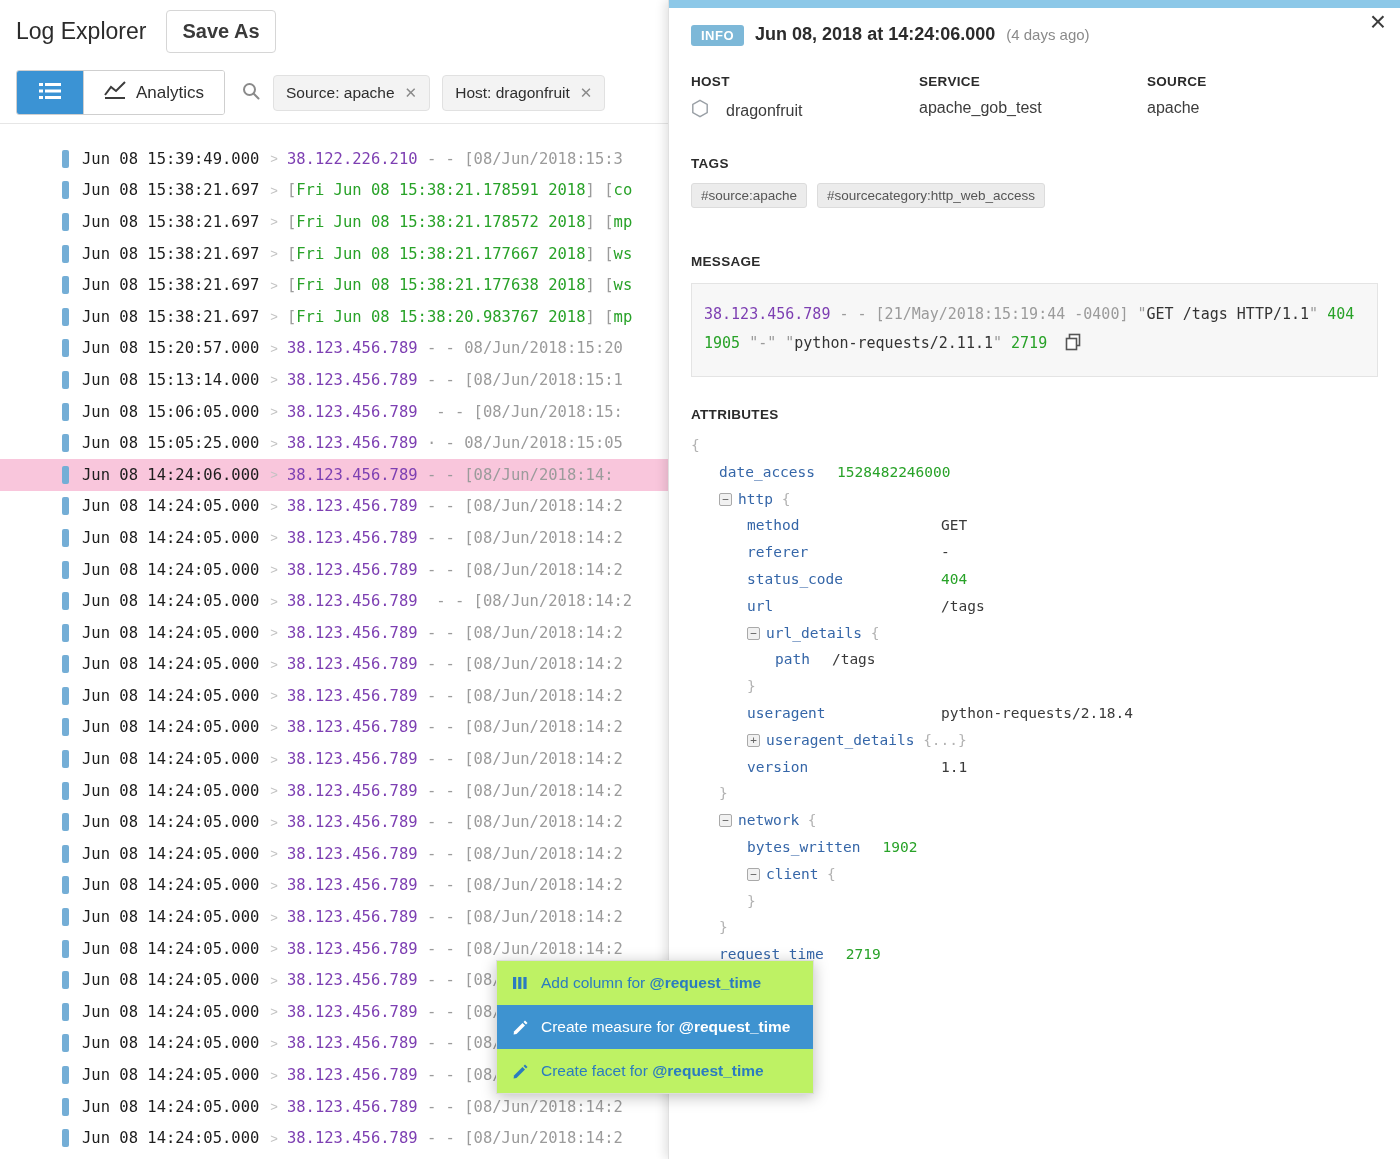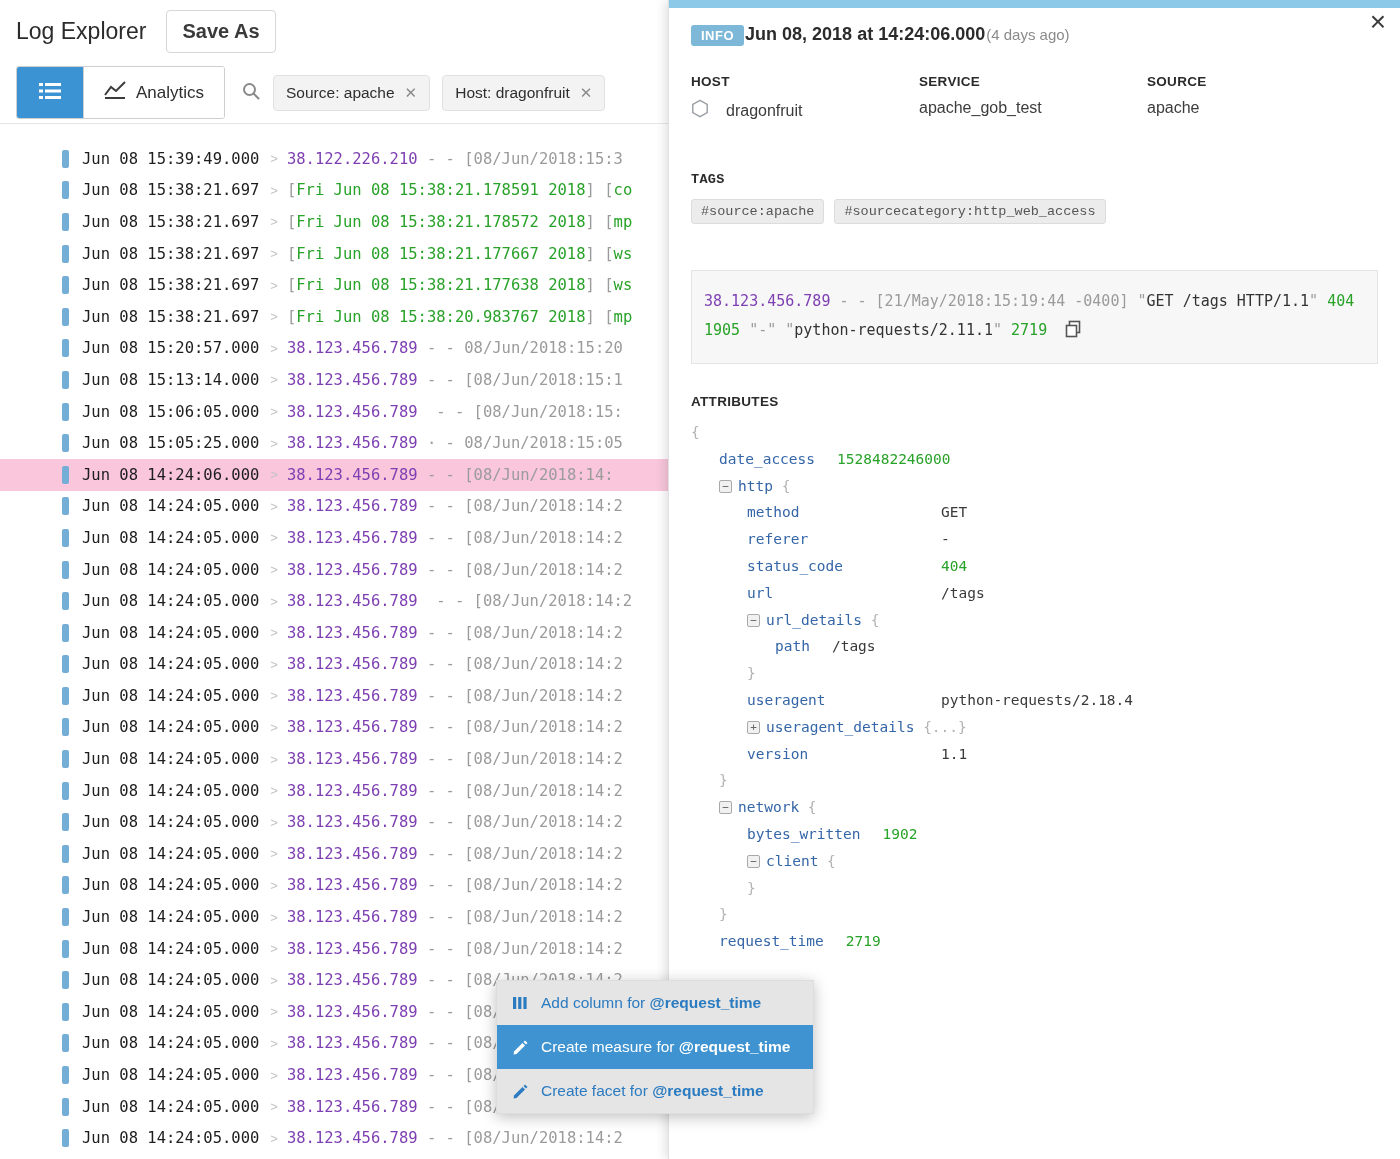--- a/index.html
+++ b/index.html
@@ -8,21 +8,21 @@
 
   
   .app { position:absolute; inset:0; }
   .page-header { height:62px; display:flex; align-items:center; padding-left:16px; gap:20px; }
   .page-header h1 { font-size:23px; font-weight:400; color:#2b2b2b; }
   .save-as { padding:9px 15px; border:1px solid #d6d6d6; border-radius:4px; background:#fff;
     font-weight:bold; font-size:20px; color:#3a3a3a; cursor:pointer; }
 
   .toolbar { height:62px; display:flex; align-items:center; padding-left:16px;
     border-bottom:1px solid #e6e6e6; }
-  .view-toggle { display:flex; border:1px solid #cfcfcf; border-radius:3px; overflow:hidden; height:53px; flex:none; }
+  .view-toggle { display:flex; border:1px solid #cfcfcf; border-radius:3px; overflow:hidden; height:45px; flex:none; }
   .btn-list { width:66px; background:var(--accent); border:none; display:flex; align-items:center; justify-content:center; cursor:pointer; }
   .btn-analytics { display:flex; gap:10px; align-items:center; padding:0 20px; background:#fff;
     border:none; border-left:1px solid #cfcfcf; font-size:17px; color:#2e2e2e; cursor:pointer; }
   .search-area { display:flex; align-items:center; margin-left:16px; gap:12px; flex:1; overflow:hidden; }
   .pills { display:flex; gap:12px; }
   .pill { display:flex; align-items:center; gap:10px; background:#f3f3f3; border:1px solid #e1e1e1;
     border-radius:4px; padding:8px 12px; font-size:15.5px; color:#2e2e2e; white-space:nowrap; cursor:pointer; }
   .pill .x { color:#8a8a8a; font-size:15px; cursor:pointer; }
 
   .log-list { position:absolute; top:143px; left:0; right:0; bottom:0; overflow:hidden; }
@@ -35,31 +35,31 @@
   .c-purple { color:var(--purple); } .c-gray { color:#9b9b9b; }
   .c-green  { color:var(--green);  } .c-dark { color:#333; }
 
   
   .panel { position:absolute; top:0; left:668px; width:732px; height:1159px; background:#fff;
     border-left:1px solid #e0e0e0; box-shadow:-3px 0 10px rgba(0,0,0,.12); z-index:5; }
   .panel-strip { height:8px; background:var(--strip); }
   .close { position:absolute; top:8px; right:14px; border:none; background:none; font-size:28px;
     color:#3c3c3c; cursor:pointer; line-height:1; }
   .panel-body { padding:16px 22px 0; }
-  .sev-row { display:flex; align-items:baseline; gap:1px; }
+  .sev-row { display:flex; align-items:baseline; gap:11px; }
   .badge { background:var(--badge); color:#fff; font-weight:bold; font-size:13px; padding:3px 10px;
     border-radius:3px; letter-spacing:.5px; }
   .ev-title { font-size:18px; font-weight:bold; color:#2b2b2b; }
   .ago { font-size:15px; color:#8a8a8a; }
 
   .meta { display:grid; grid-template-columns:228px 228px 1fr; margin-top:28px; }
   .sec-label { font-size:13.5px; font-weight:bold; color:#2b2b2b; letter-spacing:.3px; }
   .meta-value { margin-top:10px; font-size:16px; color:#3c3c3c; display:flex; gap:17px; align-items:center; }
 
-  .tags { margin-top:50px;font-family:Liberation Mono, monospace; }
+  .tags { margin-top:34px; }
   .tag-pills { margin-top:12px; }
   .tagpill { display:inline-block; background:#ececec; border:1px solid #dcdcdc; border-radius:3px;
     color:#555; font-size:13.5px; padding:4px 9px; margin-right:10px; cursor:pointer; }
 
   .message { margin-top:46px; }
   .msg-box { margin-top:14px; background:#f7f7f7; border:1px solid #e4e4e4; padding:16px 12px;
     font-family:"DejaVu Sans Mono", monospace; font-size:15px; line-height:1.9; color:#333; }
   .copy-icon { margin-left:8px; vertical-align:-3px; cursor:pointer; }
 
   .attrs { margin-top:30px; }
@@ -69,21 +69,21 @@
   .k { color:var(--keyblue); cursor:pointer; }
   .brace { color:#b3b3b3; }
   .v-green { color:var(--green); } .v-dark { color:#3a3a3a; }
   .val-col { position:absolute; left:250px; }
   .val-inline { margin-left:22px; }
   .exp { display:inline-flex; width:13px; height:13px; border:1px solid #a9a9a9; background:#f1f1f1;
     color:#666; font-size:11px; line-height:11px; align-items:center; justify-content:center;
     margin-right:6px; border-radius:2px; vertical-align:1px; cursor:pointer; }
 
   
-  .context-menu { position:absolute; left:496px; top:980px; width:318px; background:#e5e5e5;
+  .context-menu { position:absolute; left:496px; top:960px; width:318px; background:#bef264;
     border:1px solid #ddd; box-shadow:0 3px 14px rgba(0,0,0,.25); z-index:10; }
   .menu-item { display:flex; align-items:center; gap:12px; height:44px; padding:0 14px;
     font-size:15.5px; color:var(--menublue); cursor:pointer; }
   .menu-item.selected { background:var(--menusel); color:#fff; }
   .menu-item .mi-icon { display:inline-flex; width:18px; justify-content:center; flex:none; }
 </style>
 </head>
 <body>
 
 <div class="app">
@@ -367,20 +367,21 @@
           </div>
         </div>
       </div>
 
     <div class="tags">
       <div class="sec-label">TAGS</div>
       <div class="tag-pills"><span class="tagpill">#source:apache</span><span class="tagpill">#sourcecategory:http_web_access</span></div>
     </div>
 
     <div class="message">
+      <div class="sec-label">MESSAGE</div>
       <div class="msg-box">
         <span><span class="c-purple">38.123.456.789</span><span class="c-gray"> - - </span><span class="c-gray">[21/May/2018:15:19:44 -0400]</span><span class="c-gray"> "</span><span class="c-dark">GET /tags HTTP/1.1</span><span class="c-gray">" </span><span class="c-green">404 1905</span><span class="c-gray"> "-" "</span><span class="c-dark">python-requests/2.11.1</span><span class="c-gray">" </span><span class="c-green">2719</span></span><span class="copy-icon">
           <svg width="18" height="18" viewBox="0 0 18 18">
             <rect x="5.5" y="1.5" width="10" height="11" fill="#fff" stroke="#555" stroke-width="1.6"></rect>
             <rect x="2.5" y="5.5" width="10" height="11" fill="#fff" stroke="#555" stroke-width="1.6"></rect>
           </svg>
         </span>
       </div>
     </div>
 

